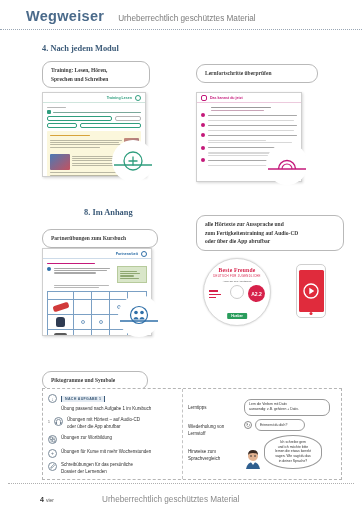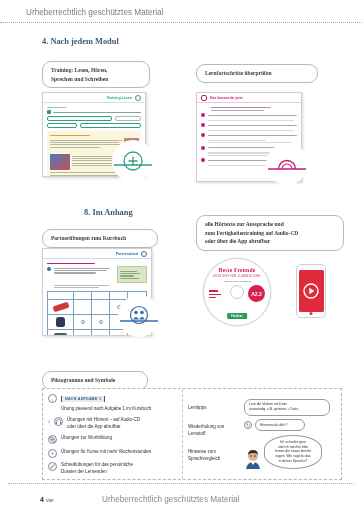--- a/index.html
+++ b/index.html
@@ -153,20 +153,21 @@
   }
   .phone-screen {
     width: 25px; height: 42px; border-radius: 1.5px;
     display: flex; align-items: center; justify-content: center;
   }
 </style>
 </head>
 <body>
 
 <div class="header">
+  <div class="brand">Wegweiser</div>
   <div class="copyright-top">Urheberrechtlich geschütztes Material</div>
 </div>
 <div class="dots-rule"></div>
 
 <div class="sec-head">4. Nach jedem Modul</div>
 
 <div style="position:absolute;left:42px;top:61px;width:108px;">
   <div class="pill" style="width:100%;white-space:pre-line;">Training: Lesen, Hören,
 Sprechen und Schreiben</div>
 </div>

